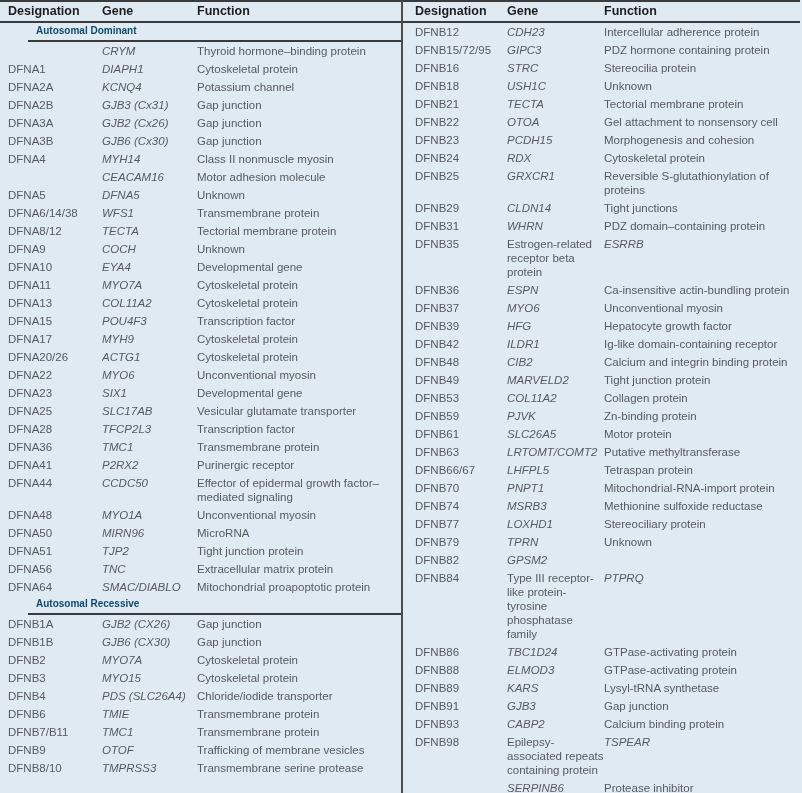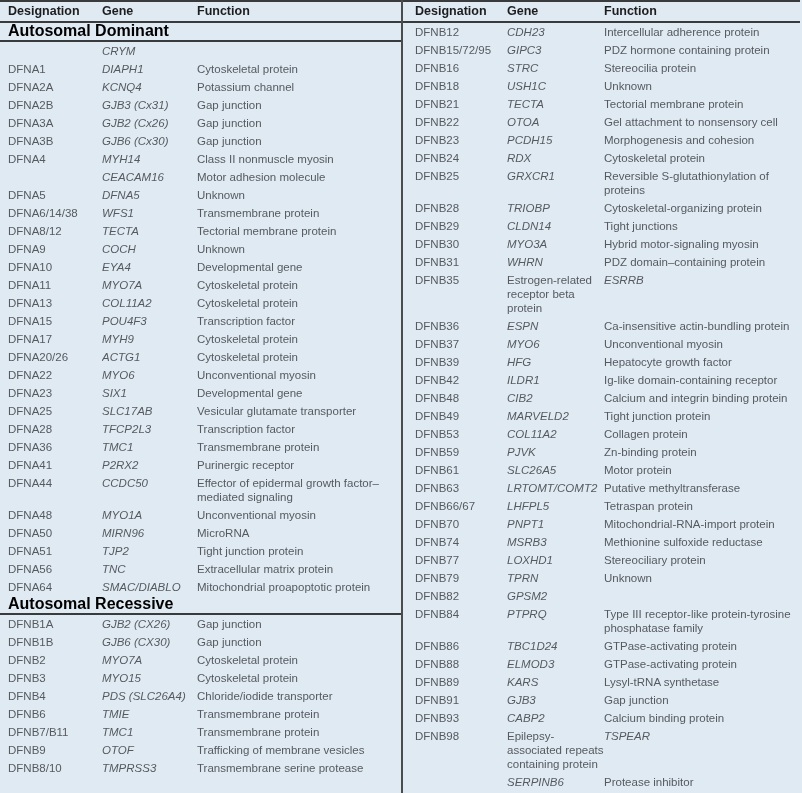--- a/index.html
+++ b/index.html
@@ -27,24 +27,25 @@
   .thead, .row {
     display: grid;
     grid-template-columns: 94px 95px 1fr;
     column-gap: 0;
   }
   .col.right .thead, .col.right .row {
     grid-template-columns: 92px 97px 1fr;
     padding-left: 12px;
   }
   .section-title {
-    font-weight: bold; color: #000000;
-    font-size: 16px; line-height: 14px;
+    font-weight: bold; color: #0c4a6e;
+    font-size: 10px; line-height: 14px;
     padding: 1px 4px 2px 8px;
     border-bottom: 2px solid #3a3b3d;
+    margin-left: 28px;
   }
   .row {
     color: #565a5f;
     font-size: 11.5px; line-height: 14px;
     padding: 2px 4px 2px 8px;
   }
   .cell { overflow: hidden; }
   .cell.c1 { font-style: italic; }
 </style>
 </head>
@@ -56,20 +57,21 @@
     <div class="thead">
       <div class="cell c0">Designation</div>
       <div class="cell h1">Gene</div>
       <div class="cell h2">Function</div>
     </div>
     <div>
         <div class="section-title">Autosomal Dominant</div>
         <div class="row">
           <div class="cell c0"></div>
           <div class="cell c1">CRYM</div>
+          <div class="cell c2">Thyroid hormone–binding protein</div>
         </div>
         <div class="row">
           <div class="cell c0">DFNA1</div>
           <div class="cell c1">DIAPH1</div>
           <div class="cell c2">Cytoskeletal protein</div>
         </div>
         <div class="row">
           <div class="cell c0">DFNA2A</div>
           <div class="cell c1">KCNQ4</div>
           <div class="cell c2">Potassium channel</div>
@@ -304,35 +306,25 @@
           <div class="cell c0">DFNB24</div>
           <div class="cell c1">RDX</div>
           <div class="cell c2">Cytoskeletal protein</div>
         </div>
         <div class="row">
           <div class="cell c0">DFNB25</div>
           <div class="cell c1">GRXCR1</div>
           <div class="cell c2">Reversible S-glutathionylation of proteins</div>
         </div>
         <div class="row">
-          <div class="cell c0">DFNB28</div>
-          <div class="cell c1">TRIOBP</div>
-          <div class="cell c2">Cytoskeletal-organizing protein</div>
-        </div>
-        <div class="row">
           <div class="cell c0">DFNB29</div>
           <div class="cell c1">CLDN14</div>
           <div class="cell c2">Tight junctions</div>
         </div>
         <div class="row">
-          <div class="cell c0">DFNB30</div>
-          <div class="cell c1">MYO3A</div>
-          <div class="cell c2">Hybrid motor-signaling myosin</div>
-        </div>
-        <div class="row">
           <div class="cell c0">DFNB31</div>
           <div class="cell c1">WHRN</div>
           <div class="cell c2">PDZ domain–containing protein</div>
         </div>
         <div class="row">
           <div class="cell c0">DFNB35</div>
           <div class="cell c2">Estrogen-related receptor beta protein</div>
           <div class="cell c1">ESRRB</div>
         </div>
         <div class="row">
@@ -409,22 +401,22 @@
           <div class="cell c0">DFNB79</div>
           <div class="cell c1">TPRN</div>
           <div class="cell c2">Unknown</div>
         </div>
         <div class="row">
           <div class="cell c0">DFNB82</div>
           <div class="cell c1">GPSM2</div>
         </div>
         <div class="row">
           <div class="cell c0">DFNB84</div>
+          <div class="cell c2">Type III receptor-like protein-tyrosine phosphatase family</div>
           <div class="cell c1">PTPRQ</div>
-          <div class="cell c2">Type III receptor-like protein-tyrosine phosphatase family</div>
         </div>
         <div class="row">
           <div class="cell c0">DFNB86</div>
           <div class="cell c1">TBC1D24</div>
           <div class="cell c2">GTPase-activating protein</div>
         </div>
         <div class="row">
           <div class="cell c0">DFNB88</div>
           <div class="cell c1">ELMOD3</div>
           <div class="cell c2">GTPase-activating protein</div>

